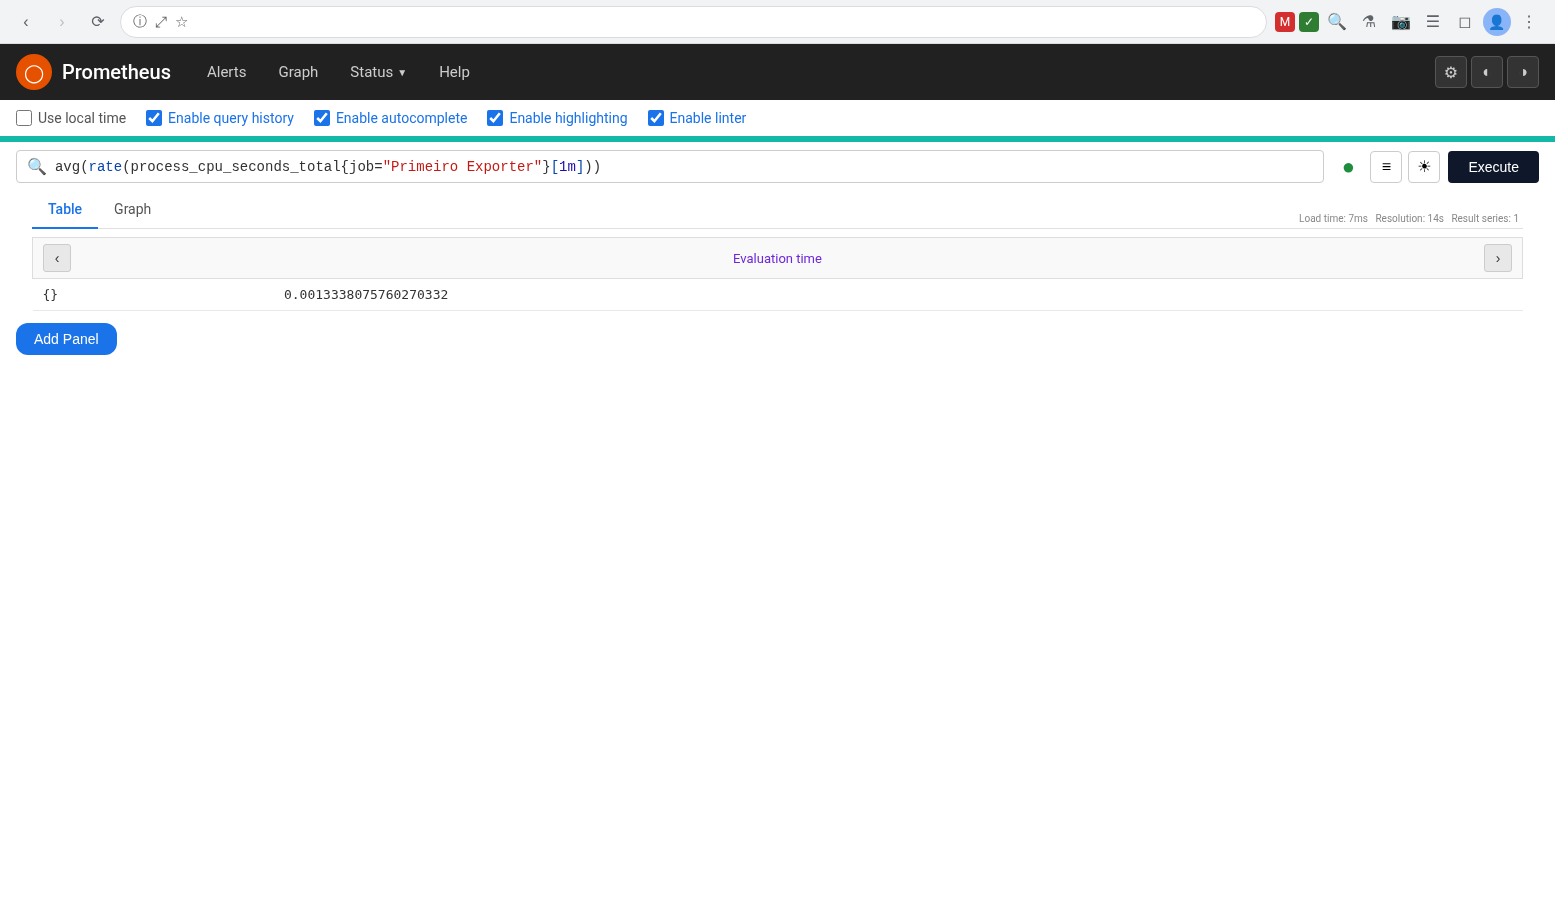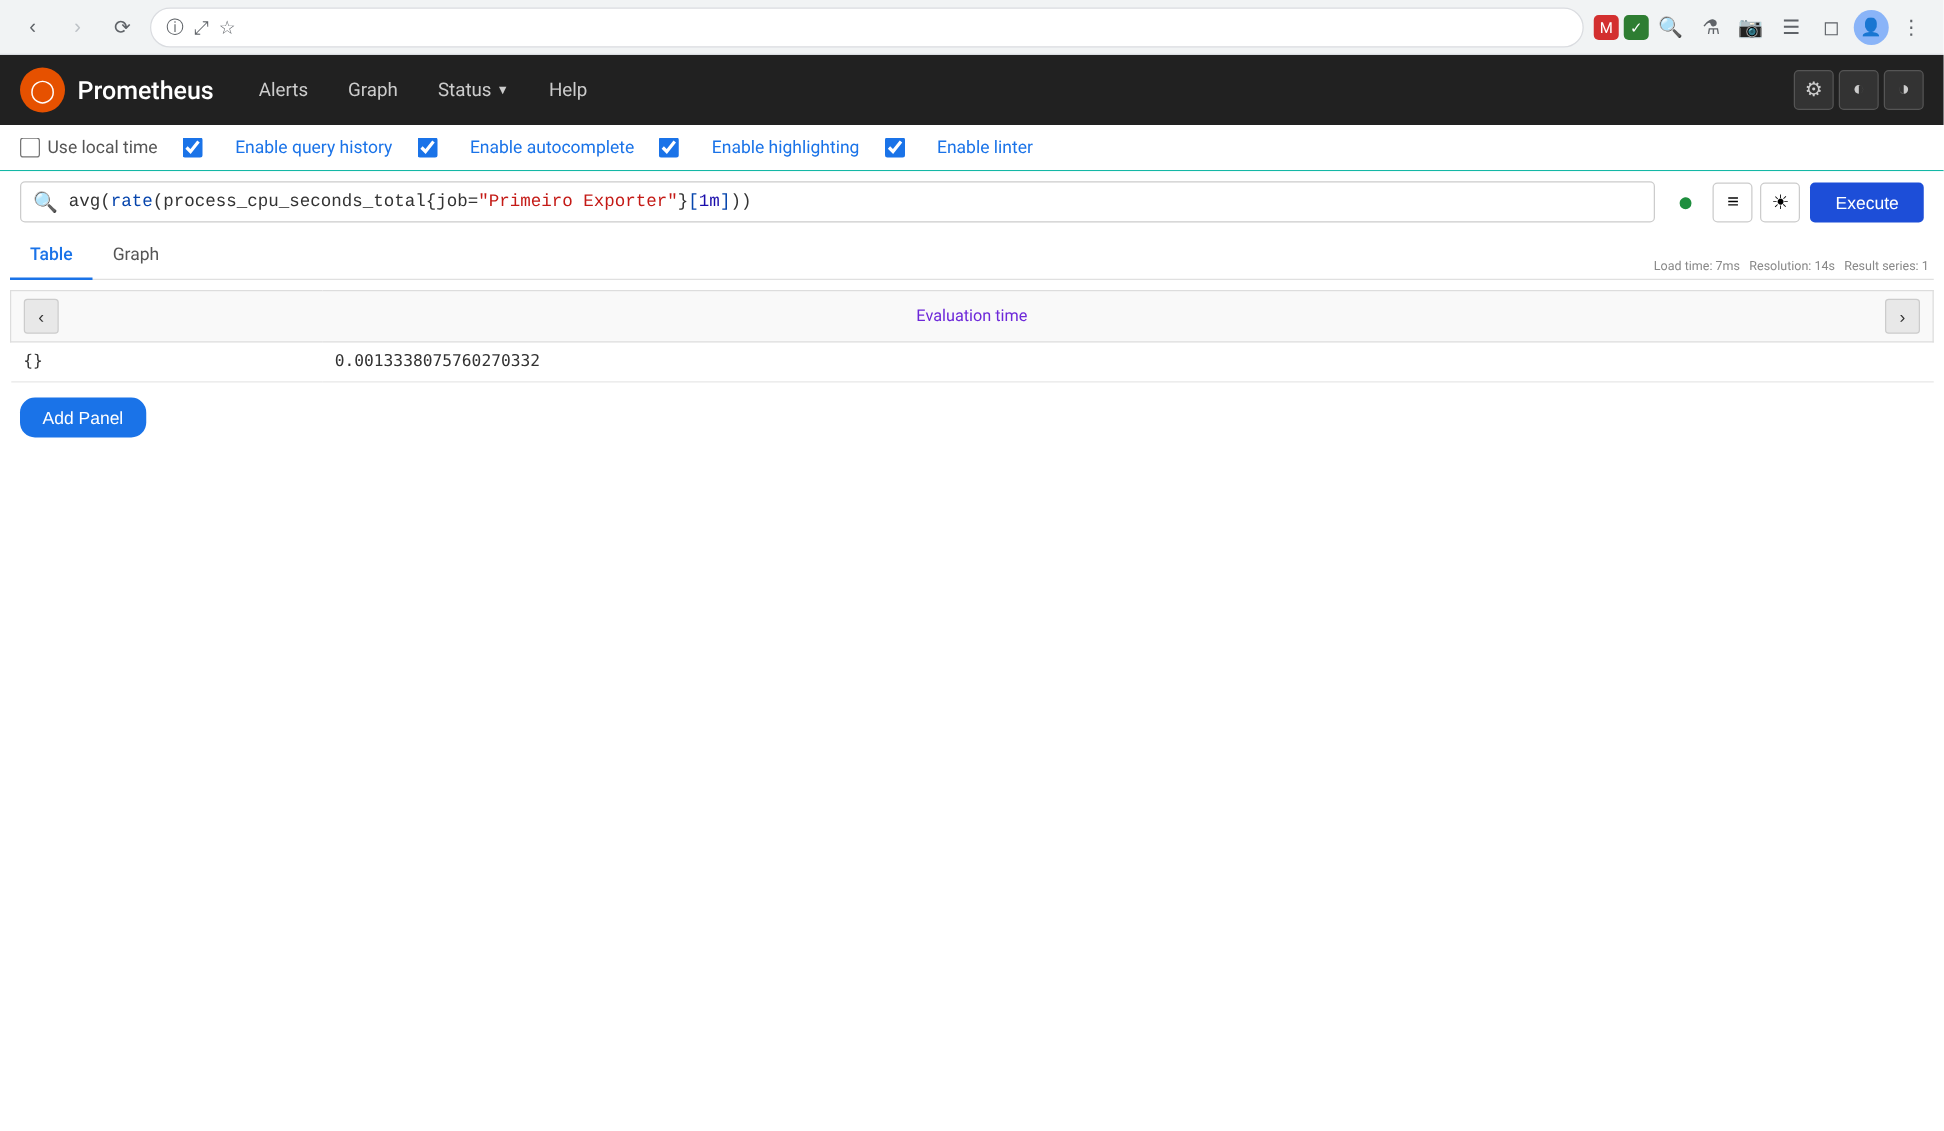--- a/index.html
+++ b/index.html
@@ -112,32 +112,32 @@
       display: flex; align-items: center; justify-content: center;
       font-size: 16px;
     }
 
     
     .settings-bar {
       padding: 10px 16px;
       display: flex;
       align-items: center;
       gap: 20px;
-      border-bottom: 1px solid #14b8a6;
+      border-bottom: 6px solid #14b8a6;
       background: #fff;
     }
     .checkbox-label {
       display: flex; align-items: center; gap: 6px;
       cursor: pointer; font-size: 14px;
     }
     .checkbox-label input[type="checkbox"] {
       width: 16px; height: 16px; cursor: pointer;
     }
     .checkbox-label .cb-text { color: #555; }
-    .checkbox-label .cb-text-blue { color: #1a73e8; margin-left: 20px; }
+    .checkbox-label .cb-text-blue { color: #1a73e8; }
 
     
     .query-bar {
       padding: 8px 16px;
       display: flex;
       align-items: center;
       gap: 8px;
       background: #fff;
     }
     .query-input-wrapper {
@@ -164,32 +164,32 @@
       width: 32px; height: 32px;
       border-radius: 4px;
       border: 1px solid #ccc;
       background: #fff;
       cursor: pointer;
       display: flex; align-items: center; justify-content: center;
       font-size: 16px;
     }
     .qab.green-icon { border: none; background: transparent; color: #1e8e3e; font-size: 22px; }
     .btn-execute {
-      background: #1d4ed8;
+      background: #0f172a;
       color: white;
       border: none;
       border-radius: 4px;
       padding: 8px 20px;
       font-size: 14px;
       cursor: pointer;
       font-weight: 500;
     }
 
     
-    .panel { padding: 0 8px; }
+    .panel { padding: 0 32px; }
     .panel-tabs { display: flex; align-items: center; border-bottom: 1px solid #e0e0e0; margin-bottom: 8px; }
     .panel-tab {
       padding: 10px 16px;
       cursor: pointer;
       font-size: 14px;
       color: #555;
       border-bottom: 2px solid transparent;
       margin-bottom: -1px;
     }
     .panel-tab.active { color: #1a73e8; border-bottom-color: #1a73e8; font-weight: 500; }

